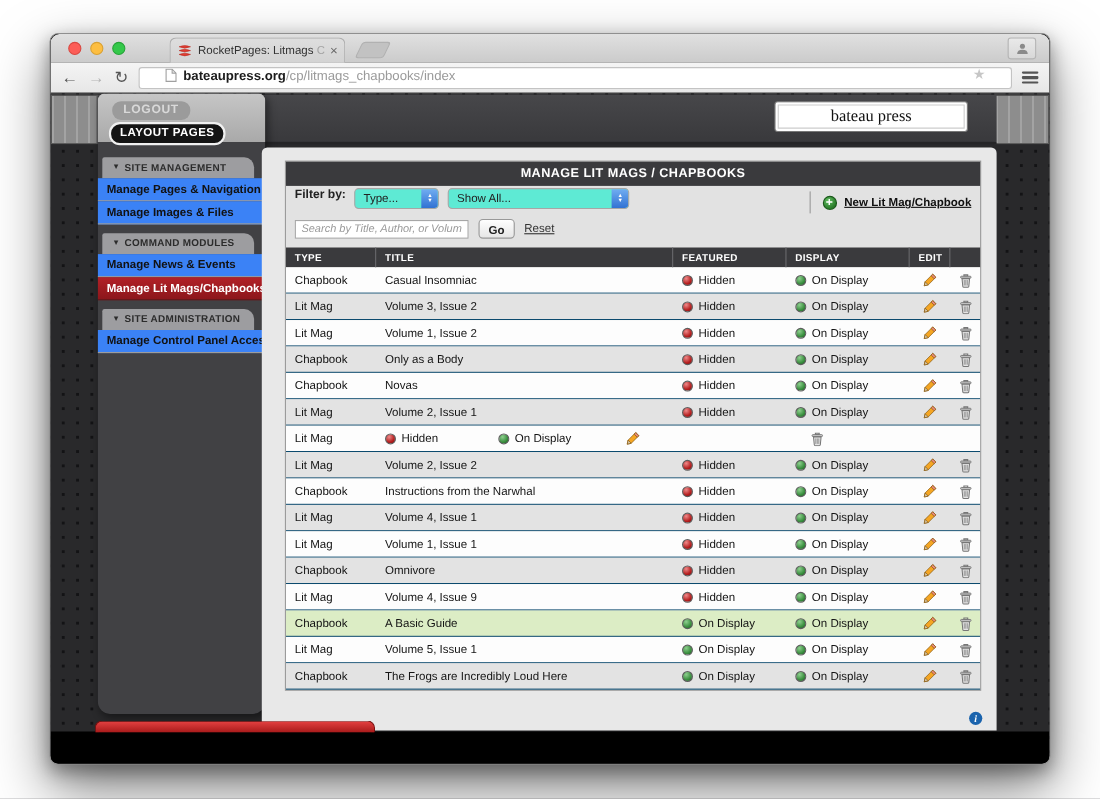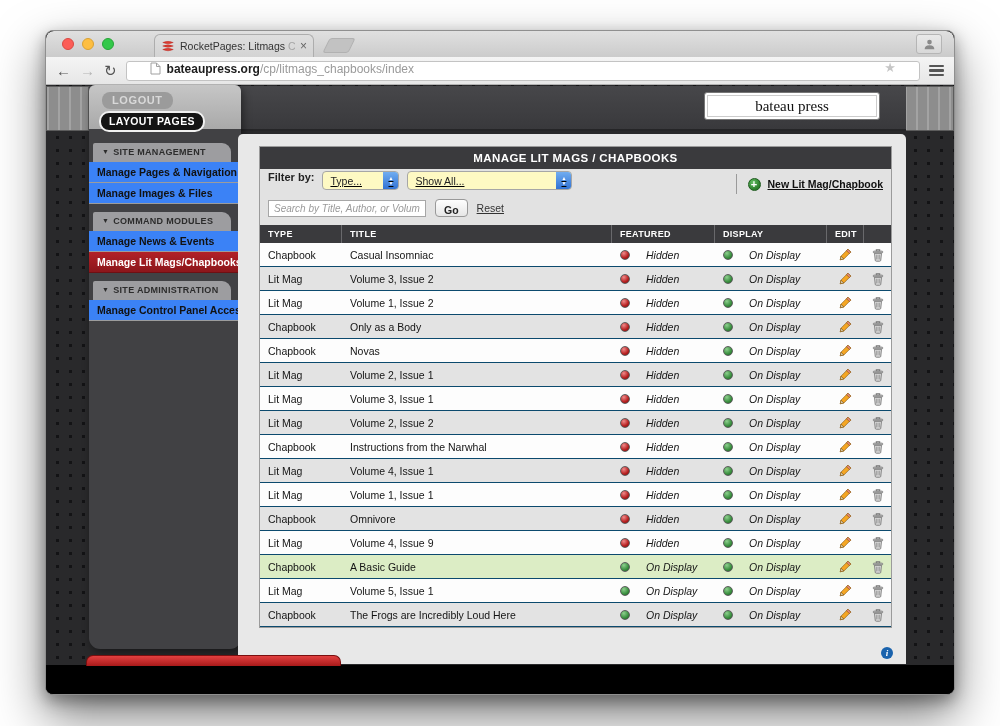--- a/index.html
+++ b/index.html
@@ -71,21 +71,21 @@
   .side-item.selected .arrow { position:absolute; right:-13px; top:0; width:0; height:0;
     border-top:10.5px solid transparent; border-bottom:10.5px solid transparent; border-left:13px solid #8c161b; }
   
   .content { position:absolute; left:192px; top:49px; width:668px; height:530px; z-index:3;
     background:#e8e8e8; border-radius:5px 5px 0 0; }
   .inner { position:absolute; left:21px; top:12px; width:633px; border:1px solid #9b9b9b; background:#e2e2e2; }
   .titlebar { height:22px; background:#3a3a3d; color:#fff; font-size:11.5px; font-weight:bold; letter-spacing:.4px;
     text-align:center; line-height:22px; }
   .filterbar { height:30px; display:flex; padding:2px 8px; gap:8px; }
   .flabel { font-size:11px; font-weight:bold; color:#222; }
-  .mac-select { display:inline-flex; align-items:center; height:19px; background:#fef9c3; border:1px solid #a6a6a6; border-radius:4px; overflow:hidden;text-decoration:underline; }
+  .mac-select { display:inline-flex; align-items:center; height:19px; background:#5eead4; border:1px solid #a6a6a6; border-radius:4px; overflow:hidden; }
   .mac-select .val { font-size:10.5px; color:#222; padding:0 8px 0 7px; }
   .mac-select.wide .val { width:148px; }
   .mac-select.narrow .val { width:60px; }
   .stepper { width:15px; height:19px; background:linear-gradient(#74b0f2,#2e6fd2); display:flex; flex-direction:column;
     align-items:center; justify-content:center; color:#fff; font-size:5px; line-height:5px; }
   .right-group { margin-left:auto; display:flex; align-items:center; gap:7px; }
   .vdivider { width:1px; height:20px; background:#9a9a9a; margin-right:4px; }
   .plus-circle { width:13px; height:13px; border-radius:50%; background:radial-gradient(circle at 35% 30%, #63bd63, #2a7d2a 70%);
     border:1px solid #1d5a1d; color:#fff; font-size:11px; font-weight:bold; line-height:11px; text-align:center; }
   .new-link { font-size:10.5px; font-weight:bold; color:#101010; text-decoration:underline; }
@@ -97,21 +97,21 @@
     border-radius:4px; font-size:10.5px; font-weight:bold; color:#222; }
   .reset-link { font-size:10.5px; color:#333; text-decoration:underline; }
   .thead { display:flex; height:18px; background:#3a3a3d; }
   .th { color:#fff; font-size:9px; font-weight:bold; letter-spacing:.3px; line-height:18px; padding-left:8px; border-right:1px solid #69696c; }
   .c-type { width:82px; } .c-title { width:270px; } .c-feat { width:103px; } .c-disp { width:112px; } .c-edit { width:37px; } .c-trash { flex:1; border-right:none; }
   .trow { display:flex; height:24px; align-items:center; font-size:10.5px; color:#141414; border-bottom:1px solid #0c4a6e; }
   .trow.alt { background:#e3e3e3; }
   .trow.plain { background:#fdfdfd; }
   .trow.hl { background:#dcedc5; }
   .td { padding-left:8px; white-space:nowrap; overflow:hidden; }
-  .status { display:flex; align-items:center; gap:16px;font-style:italic; }
+  .status { display:flex; align-items:center; gap:5px; }
   .ball { width:10px; height:10px; border-radius:50%; flex:0 0 auto; }
   .ball.red { background:radial-gradient(circle at 35% 28%, #ef8a8a, #b51f1f 60%, #7c1010); border:1px solid #5e5e5e; }
   .ball.green { background:radial-gradient(circle at 35% 28%, #8ecf8e, #3a8f3f 60%, #1f5d23); border:1px solid #5e5e5e; }
   .td.center { display:flex; justify-content:center; padding-left:0; }
   .info-dot { position:absolute; right:13px; bottom:5px; width:12px; height:12px; border-radius:50%; background:#1a63ad;
     color:#fff; font-family:"Liberation Serif","DejaVu Serif",serif; font-style:italic; font-weight:bold; font-size:9px;
     line-height:12px; text-align:center; }
   .red-bar { position:absolute; left:40px; bottom:30px; width:255px; height:11px; z-index:4;
     background:linear-gradient(#e24040,#a81a1a); border:1px solid #7a0f0f; border-bottom:none; border-radius:7px 7px 0 0; }
   .black-strip { position:absolute; left:0; bottom:0; width:100%; height:31px; background:#000; z-index:3; }
@@ -398,21 +398,20 @@
       <svg width="12" height="14" viewBox="0 0 14 16">
         <path d="M5 2 h4 v1.5 h-4 z" fill="none" stroke="#777" stroke-width="1.2"></path>
         <rect x="1.5" y="3.5" width="11" height="2" rx="0.8" fill="#cfcfcf" stroke="#777" stroke-width="1"></rect>
         <path d="M3 6 h8 l-0.8 8.2 a1.2 1.2 0 0 1 -1.2 1 h-4 a1.2 1.2 0 0 1 -1.2 -1 Z" fill="#e4e4e4" stroke="#777" stroke-width="1.1"></path>
         <path d="M5.4 7.5 v5.8 M7 7.5 v5.8 M8.6 7.5 v5.8" stroke="#8a8a8a" stroke-width="0.9" fill="none"></path>
       </svg>
     </span>
   </div>
             <div class="trow plain">
     <span class="td c-type">Lit Mag</span>
-    <span class="td c-title">Volume 3, Issue 1</span>
     <span class="td c-feat status">
                 <span class="ball red"></span>
                 <span>Hidden</span>
               </span>
     <span class="td c-disp status">
                 <span class="ball green"></span>
                 <span>On Display</span>
               </span>
     <span class="td c-edit center">
       <svg width="13" height="13" viewBox="0 0 16 16">

